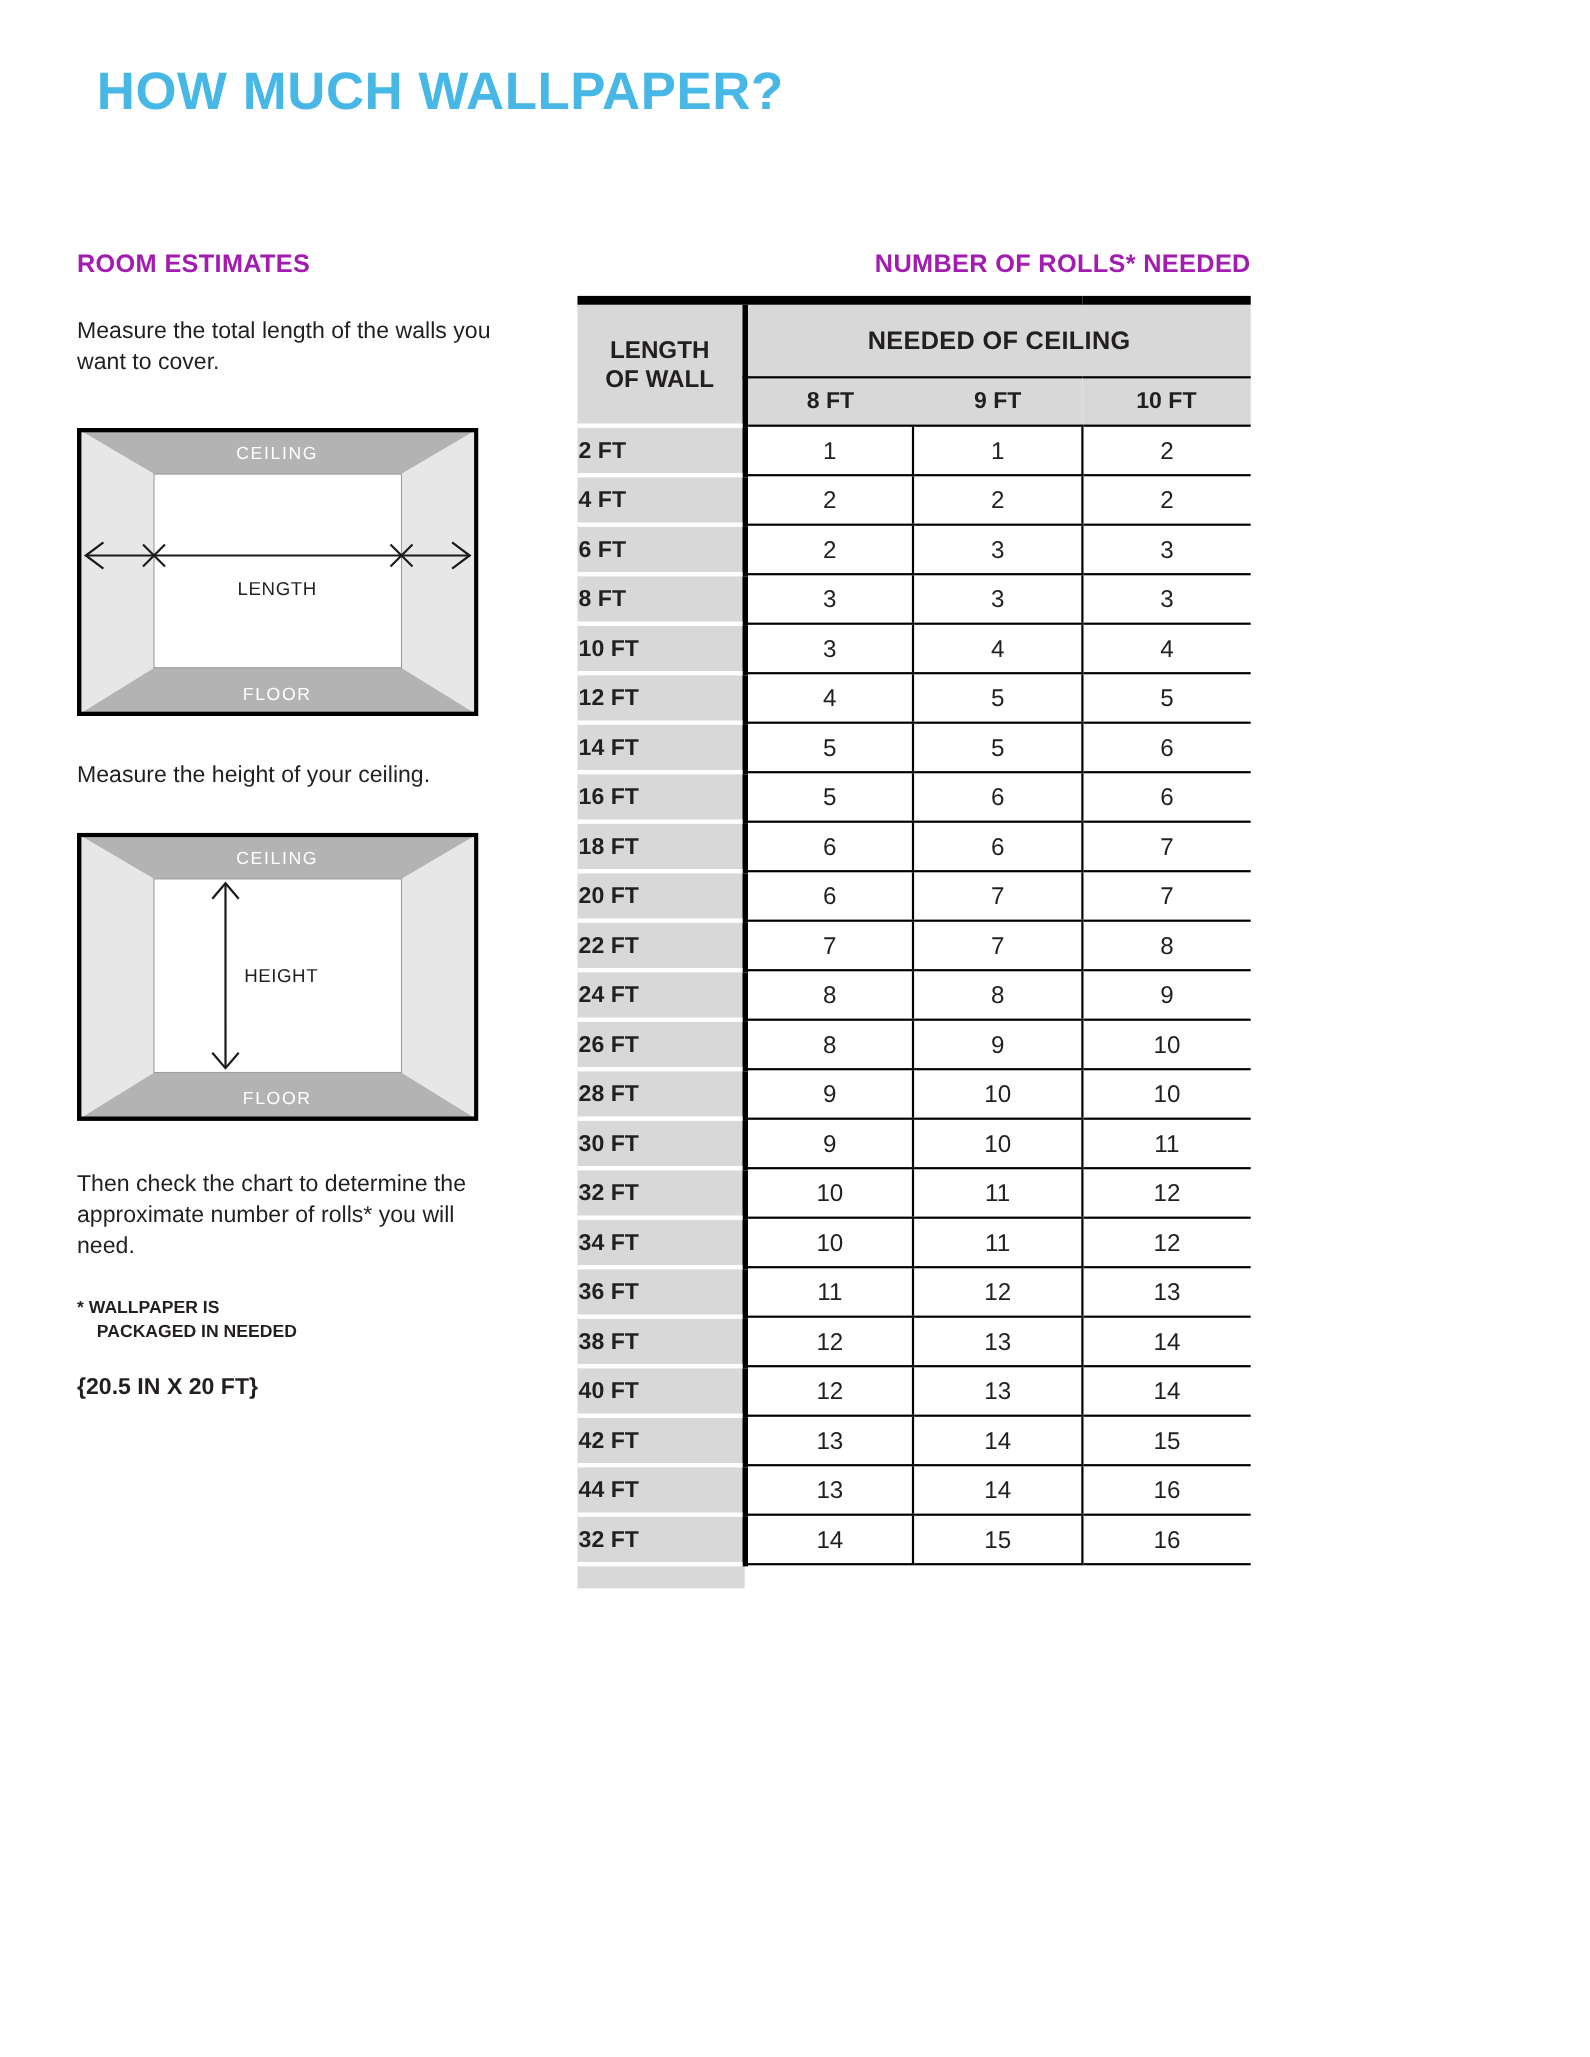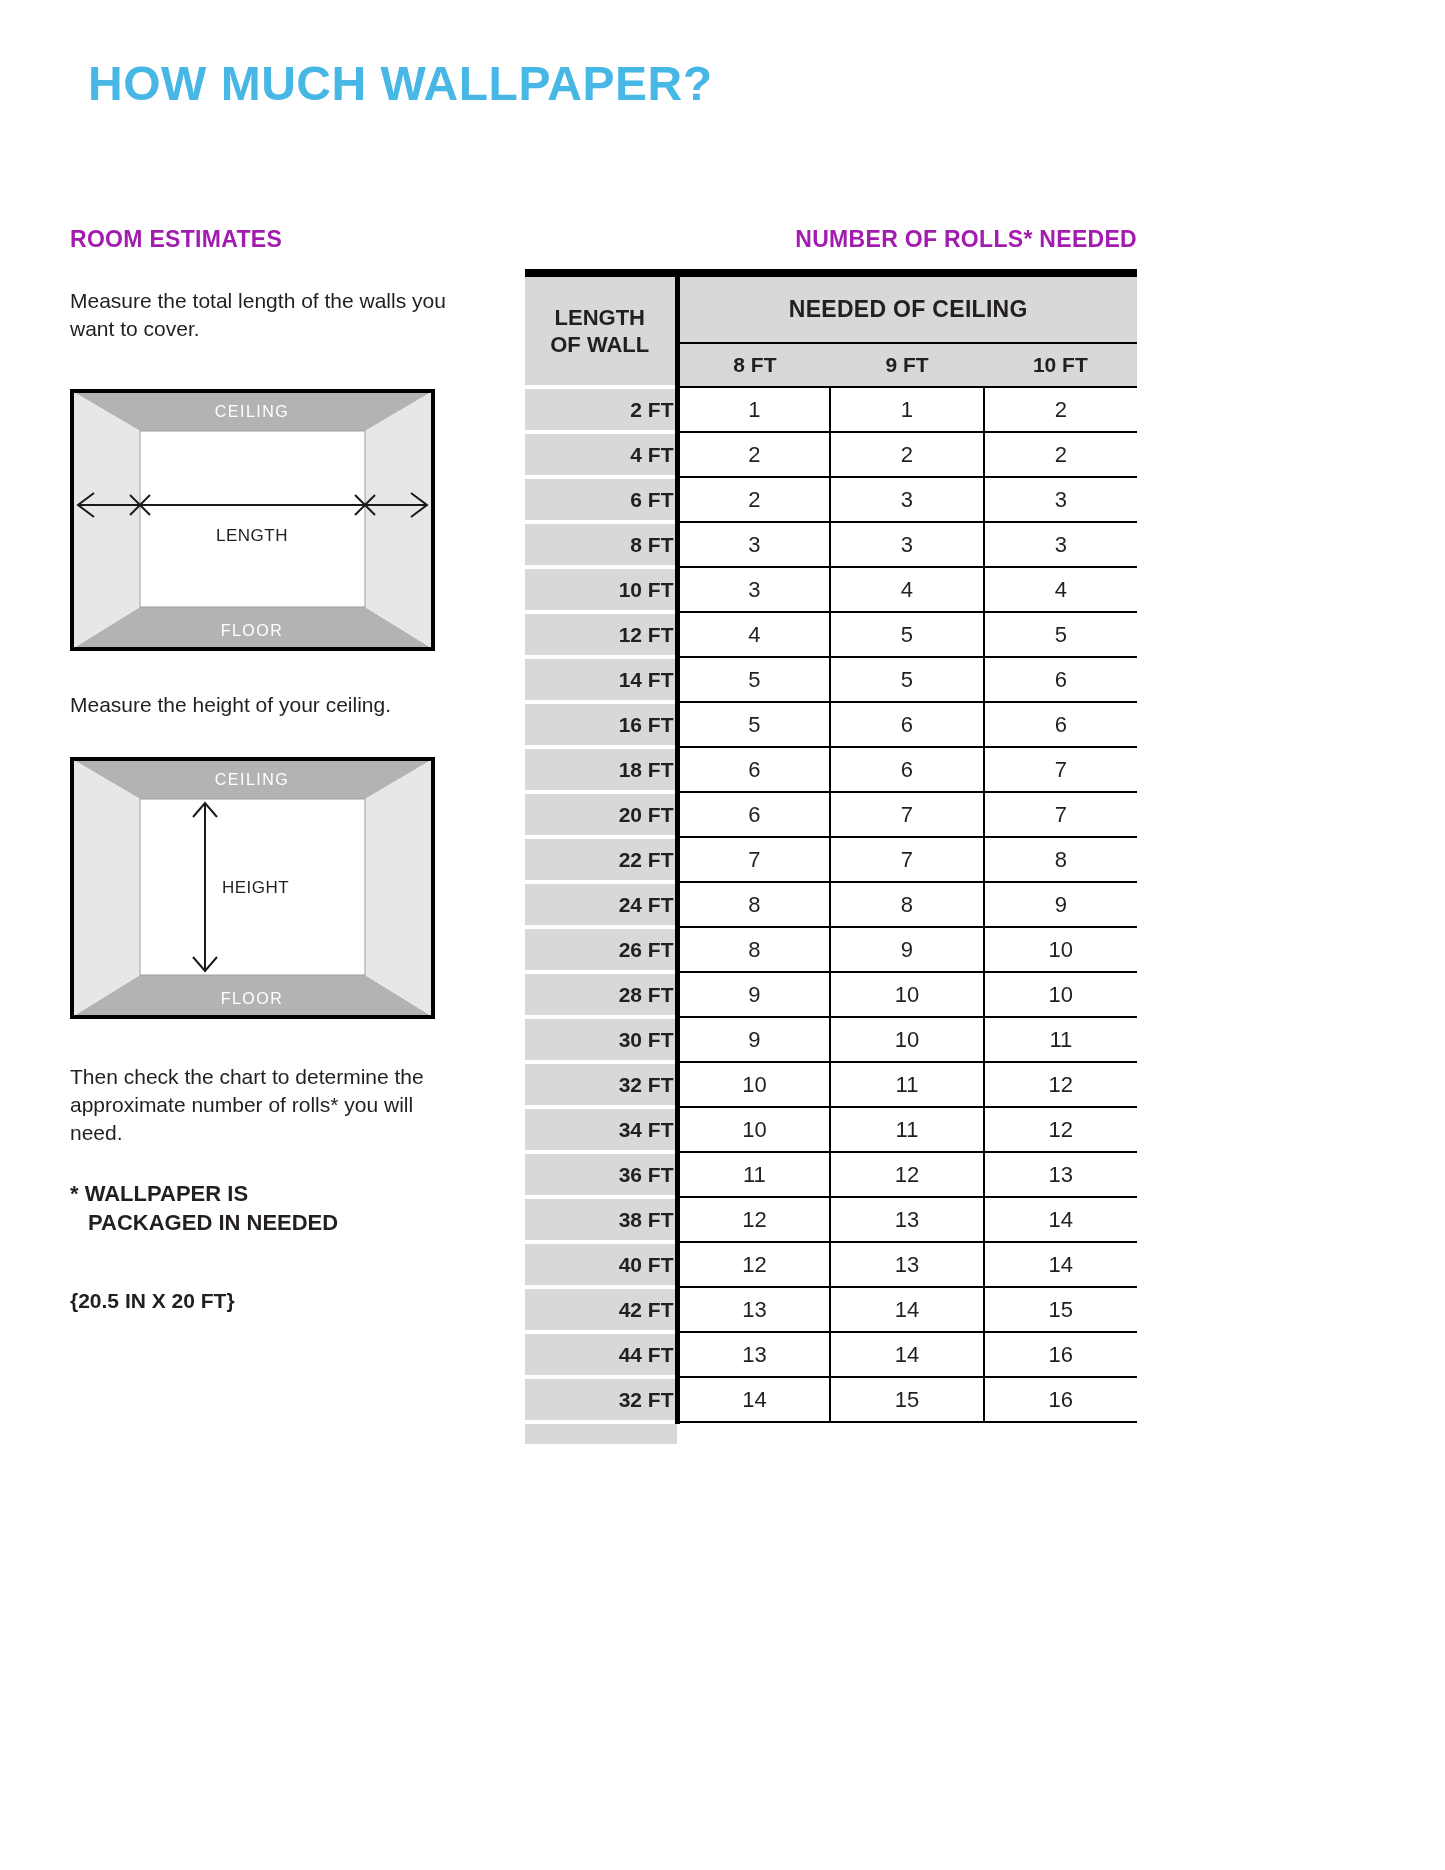--- a/index.html
+++ b/index.html
@@ -15,21 +15,21 @@
   .table-heading { text-align:right; margin:0 0 16px 0; }
 
   .body-text { margin:0; font-size:21px; line-height:1.33; }
   .p1 { margin-bottom:46px; }
   .p2 { margin-bottom:38px; }
   .p3 { margin-bottom:32px; }
 
   .room-diagram { display:block; margin:0 0 40px 0; }
   .room-diagram.second { margin-bottom:44px; }
 
-  .footnote { font-size:22px; font-weight:bold; line-height:1.35; margin-bottom:48px; }
+  .footnote { font-size:16px; font-weight:bold; line-height:1.35; margin-bottom:24px; }
   .footnote .indent { padding-left:18px; }
   .roll-info { font-size:21px; font-weight:bold; line-height:1.45; }
 
   
   .rolls-table { border-collapse:collapse; table-layout:fixed; width:612px; }
   .rolls-table td { box-sizing:border-box; }
   .len-header {
     width:152px; background:#d8d8d8; text-align:center; vertical-align:middle;
     font-weight:bold; font-size:22px; line-height:1.25; white-space:pre-line;
     border-top:8px solid #000; border-right:5px solid #000; border-bottom:4px solid #fff;
@@ -37,21 +37,21 @@
   .group-header {
     background:#d8d8d8; text-align:center; vertical-align:middle; height:70px;
     font-weight:bold; font-size:23px; letter-spacing:0.3px;
     border-top:8px solid #000; border-bottom:2px solid #000;
   }
   .sub-header {
     background:#d8d8d8; text-align:center; vertical-align:middle; height:44px;
     font-weight:bold; font-size:21px; border-bottom:2px solid #000;
   }
   .len-cell {
-    background:#d8d8d8; text-align:right; vertical-align:middle; height:45px;
+    background:#d8d8d8; text-align:left; vertical-align:middle; height:45px;
     font-weight:bold; font-size:21px;
     border-right:5px solid #000; border-bottom:4px solid #fff;
   }
   .val-cell {
     background:#fff; text-align:center; vertical-align:middle; height:45px;
     font-size:22px; border-left:2px solid #000; border-bottom:2px solid #000;
   }
   .stub-cell { background:#d8d8d8; height:22px; border:0; }
   .stub-rest { border:0; background:transparent; }
 

